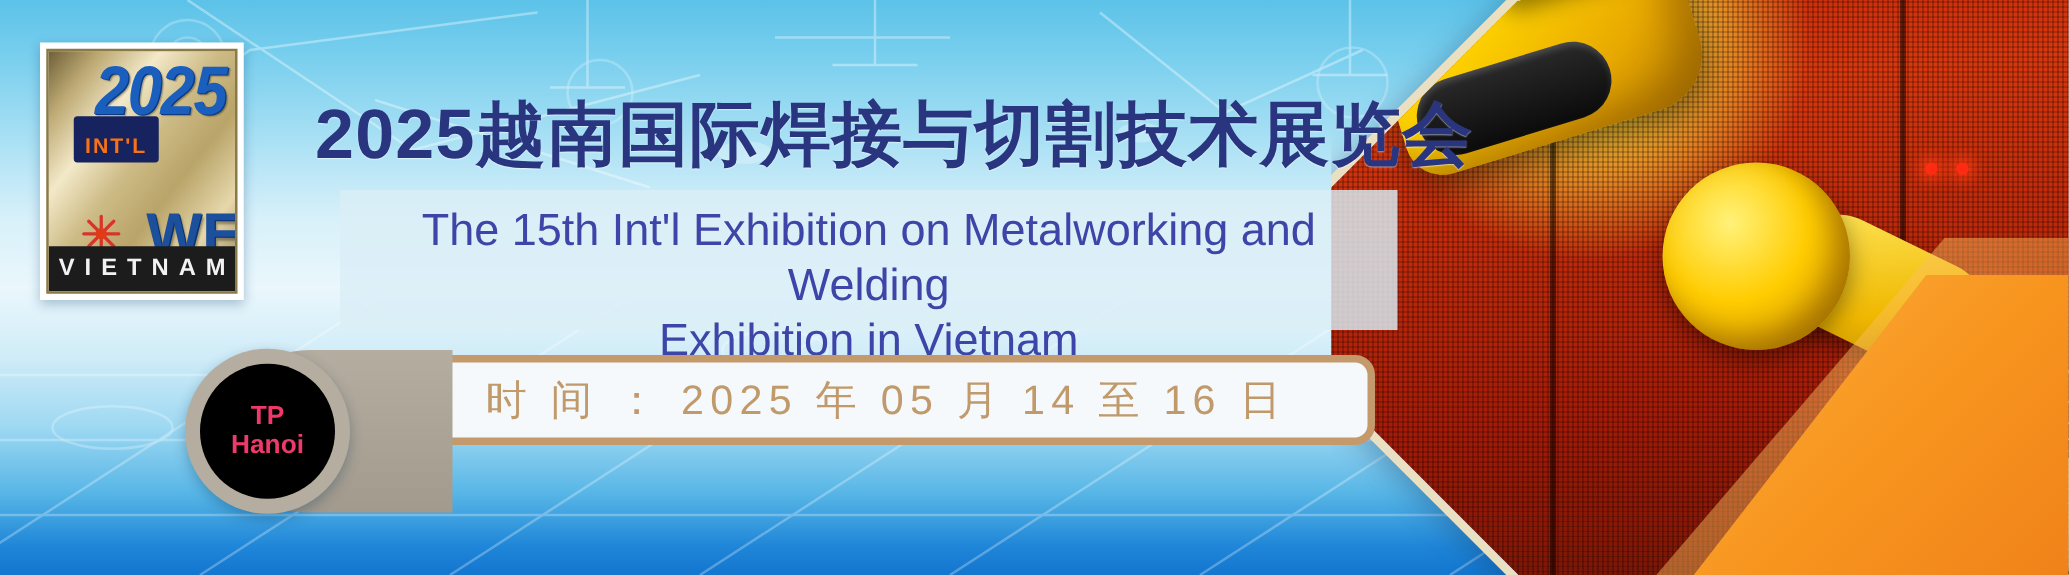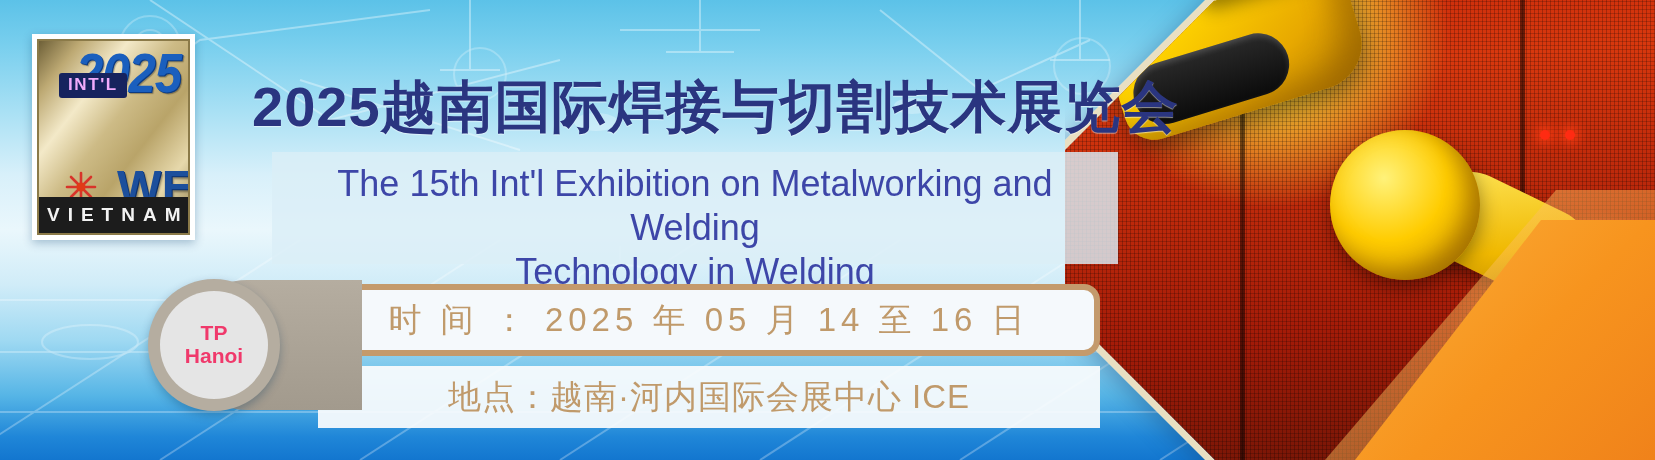--- a/index.html
+++ b/index.html
@@ -263,27 +263,27 @@
     font-weight: 700;
     font-size: 49px;
     letter-spacing: -1px;
     color: #1a5fbe;
     text-shadow: 1px 1px 0 #0d3b82, 2px 2px 1px rgba(0,0,0,.3);
     font-style: italic;
     transform: scaleY(1.12);
   }
   .logo-intl {
     position: absolute;
-    left: 20px; top: 32px;
+    left: 20px; top: 52px;
     background: #16235e;
-    color: #f0abfc;
+    color: #f97316;
     font-weight: 700;
     font-size: 17px;
     letter-spacing: 1.6px;
-    padding: 2px 9px 3px;
+    padding: 14px 9px 3px;
     border-radius: 3px;
   }
   .logo-metal {
     position: absolute;
     left: 14px; top: 58px;
     font-weight: 700;
     font-size: 44px;
     letter-spacing: .5px;
     color: #1c4f9c;
     text-shadow: 1px 1px 0 #0b2f6b, 2px 3px 2px rgba(0,0,0,.35);
@@ -419,21 +419,21 @@
     display: flex;
     align-items: center;
     justify-content: center;
     z-index: 3;
     box-shadow: 0 4px 10px rgba(0,50,90,.3);
   }
   .hanoi-core {
     width: 108px;
     height: 108px;
     border-radius: 50%;
-    background: #e5e5e5;
+    background: #000000;
     display: flex;
     flex-direction: column;
     align-items: center;
     justify-content: center;
     line-height: 1.08;
   }
   .hanoi-core span {
     color: #f0396b;
     font-weight: 700;
     font-size: 21px;
@@ -539,32 +539,29 @@
       <div class="logo-weld">WELD</div>
       <div class="logo-country">VIETNAM</div>
     </div>
   </div>
 
   <div class="title-cn">2025越南国际焊接与切割技术展览会</div>
 
   <div class="subtitle-panel">
     <div class="subtitle-en">
       <div>The 15th Int'l Exhibition on Metalworking and Welding</div>
-      <div>Technology in Welding</div>
+      <div>Exhibition in Vietnam</div>
     </div>
   </div>
 
   <div class="date-shadow"></div>
   <div class="date-box">
     <div class="date-text">时 间 ： 2025 年 05 月 14 至 16 日</div>
   </div>
 
-  <div class="venue-box">
-    <div class="venue-text">地点：越南·河内国际会展中心 ICE</div>
-  </div>
 
   <div class="hanoi-tail"></div>
   <div class="hanoi-badge">
     <div class="hanoi-core">
       <span>TP</span>
       <span>Hanoi</span>
     </div>
   </div>
 
 </div>

